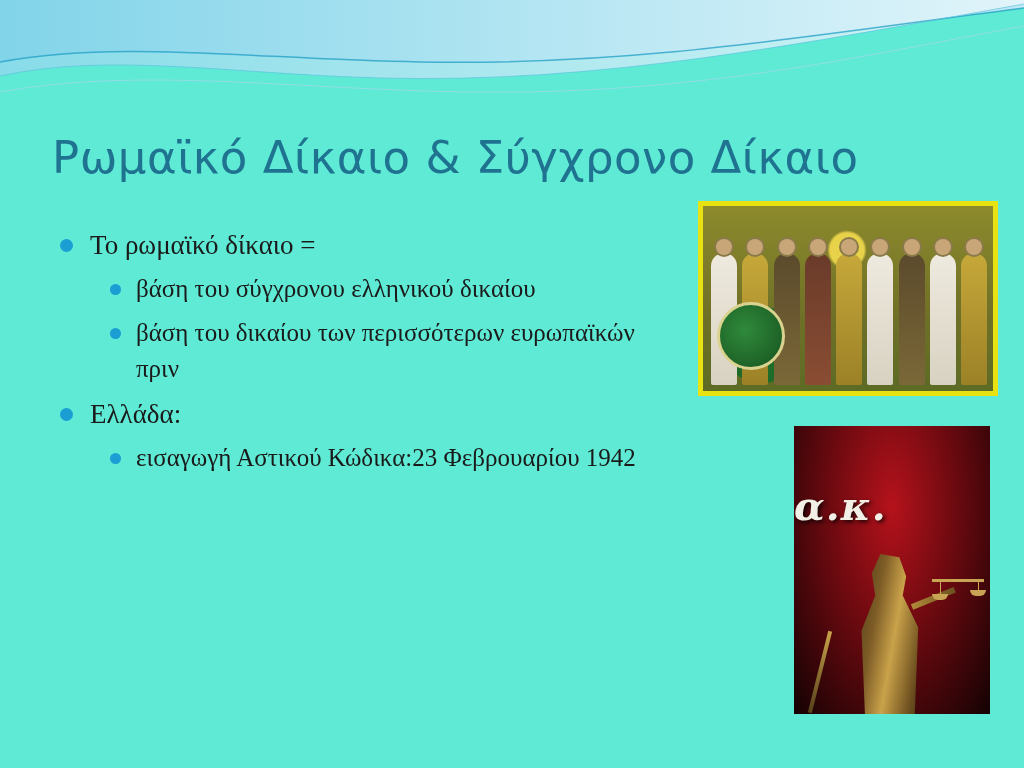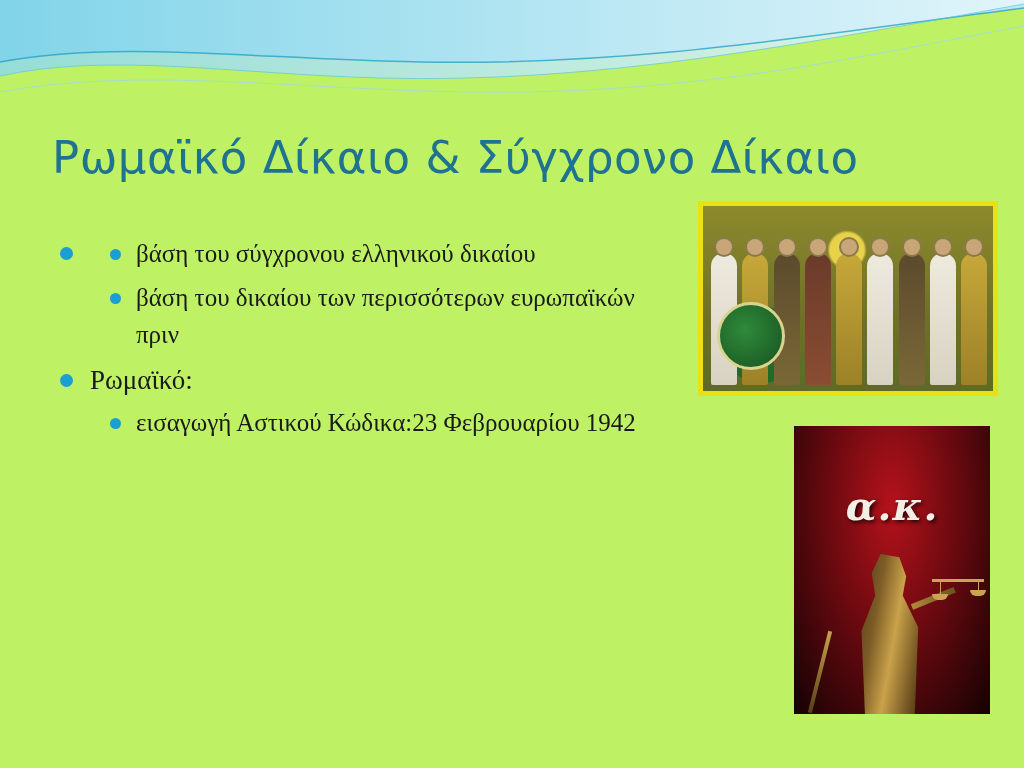--- a/index.html
+++ b/index.html
@@ -10,21 +10,21 @@
     width: 1024px;
     height: 768px;
     background: #ffffff;
     font-family: "Liberation Serif", serif;
     overflow: hidden;
     position: relative;
   }
   .slide {
     position: absolute;
     inset: 0;
-    background: #bef264;
+    background: #5eead4;
   }
   
   .wave-band {
     position: absolute;
     top: 0;
     left: 0;
     width: 1024px;
     height: 110px;
     overflow: hidden;
   }
@@ -179,21 +179,21 @@
     width: 196px;
     height: 288px;
     background: radial-gradient(ellipse at 50% 28%, #b5121b 0%, #6d0a10 45%, #140203 100%);
     overflow: hidden;
   }
   .justice .ak {
     position: absolute;
     top: 56px;
     left: 0;
     right: 0;
-    text-align: center;
+    text-align: left;
     font-family: "DejaVu Serif", serif;
     font-style: italic;
     font-weight: 700;
     font-size: 40px;
     color: #f2efe6;
     text-shadow: 2px 2px 4px rgba(0,0,0,0.8);
     letter-spacing: 1px;
   }
   .justice .statue {
     position: absolute;
@@ -279,36 +279,37 @@
       <path d="M0,92 C140,66 300,90 470,92 C700,95 860,56 1024,26" fill="none" stroke="#9fd9ea" stroke-width="1" opacity="0.8"></path>
     </svg>
   </div>
 
   <div class="title">Ρωμαϊκό Δίκαιο &amp; Σύγχρονο Δίκαιο</div>
 
   <div class="body-area">
     <ul>
       <li class="l1">
         <span class="bullet"></span>
+        <span>Το ρωμαϊκό δίκαιο =</span>
       </li>
       <li>
         <ul class="l2list">
           <li class="l2">
             <span class="bullet"></span>
             <span class="wrap2"> βάση του σύγχρονου ελληνικού δικαίου</span>
           </li>
           <li class="l2">
             <span class="bullet"></span>
             <span class="wrap2">βάση του δικαίου των περισσότερων ευρωπαϊκών πριν</span>
           </li>
         </ul>
       </li>
       <li class="l1">
         <span class="bullet"></span>
-        <span>Ρωμαϊκό:</span>
+        <span>Ελλάδα:</span>
       </li>
       <li>
         <ul class="l2list">
           <li class="l2">
             <span class="bullet"></span>
             <span class="wrap2">εισαγωγή Αστικού Κώδικα:23 Φεβρουαρίου 1942</span>
           </li>
         </ul>
       </li>
     </ul>

